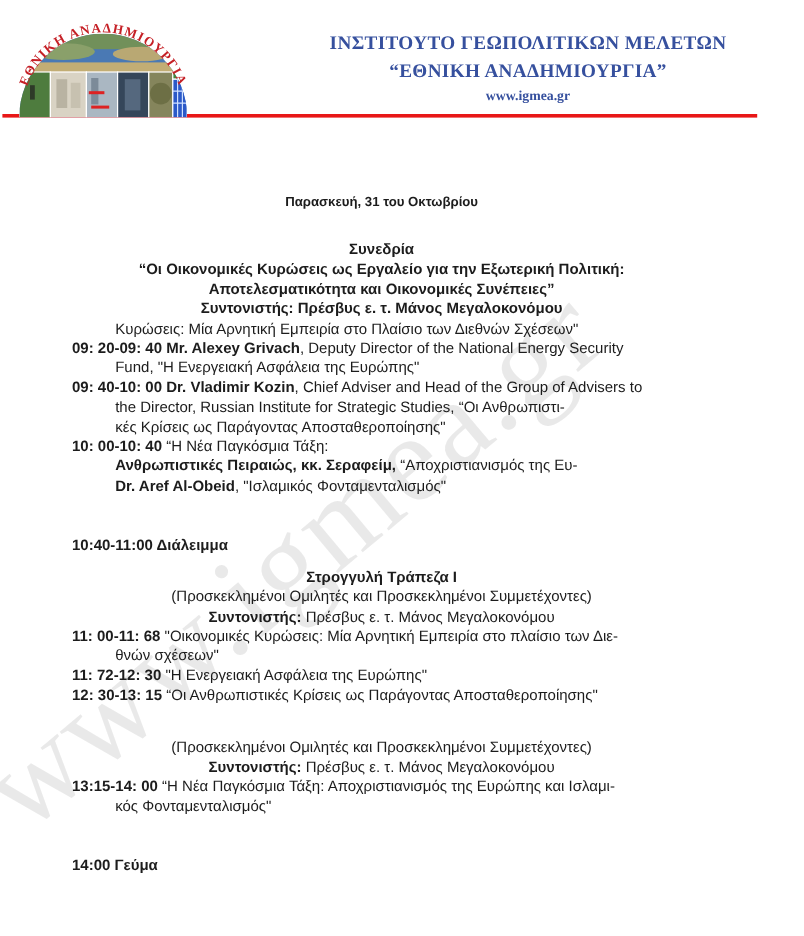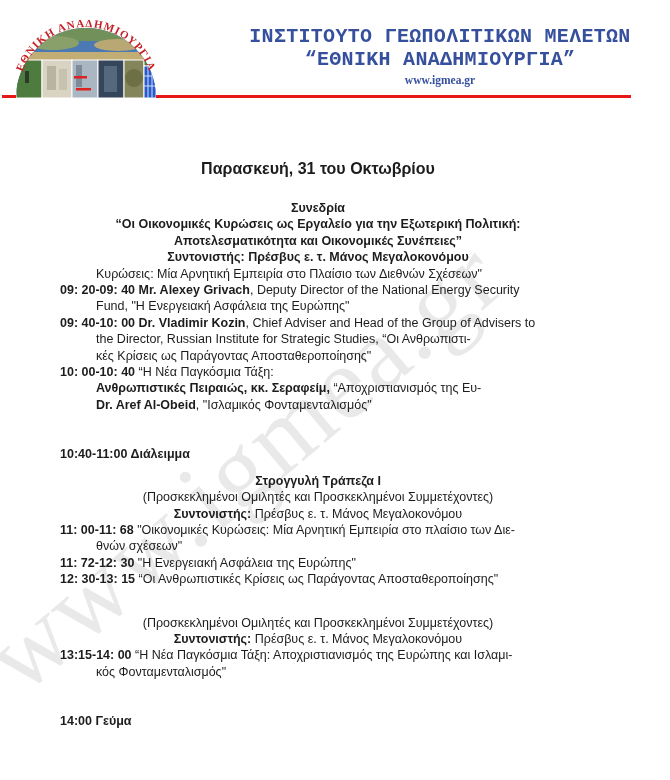--- a/index.html
+++ b/index.html
@@ -10,27 +10,27 @@
   .watermark{position:absolute;left:38px;top:596px;height:120px;line-height:120px;
              font-family:"Liberation Serif",serif;font-size:104px;color:#dcdcdc;opacity:.6;
              transform:rotate(-40deg);transform-origin:0 100%;white-space:nowrap;
              letter-spacing:2px;z-index:0;pointer-events:none;}
 
   
   .redline{position:absolute;left:2px;top:95px;width:629px;height:3px;background:#e81717;z-index:1;}
   .logo{position:absolute;left:13px;top:3px;z-index:2;}
   .title-block{position:absolute;left:235px;top:25px;width:410px;text-align:center;
                font-family:"Liberation Serif",serif;color:#36509e;z-index:1;}
-  .title-line{font-size:20px;font-weight:600;line-height:23px;letter-spacing:.3px;font-family:Liberation Mono, monospace;}
+  .title-line{font-size:16px;font-weight:600;line-height:23px;letter-spacing:.3px;}
   .website{font-size:11.5px;font-weight:700;margin-top:3px;}
 
   
   .content{position:absolute;left:60px;top:160px;width:516px;font-size:12.5px;
            line-height:16.4px;z-index:1;}
-  .date-title{text-align:center;font-weight:700;font-size:16px;line-height:18px;}
+  .date-title{text-align:center;font-weight:700;font-size:11px;line-height:18px;}
   .section{margin-top:0;}
   #sections .section:nth-child(1){margin-top:22px;}
   #sections .section:nth-child(2){margin-top:10px;}
   #sections .section:nth-child(3){margin-top:27px;}
   .h-line{text-align:center;}
   .b{font-weight:700;}
   .line.cont{margin-left:36px;}
   .entry.spaced{margin-top:33px;}
 </style>
 </head>

